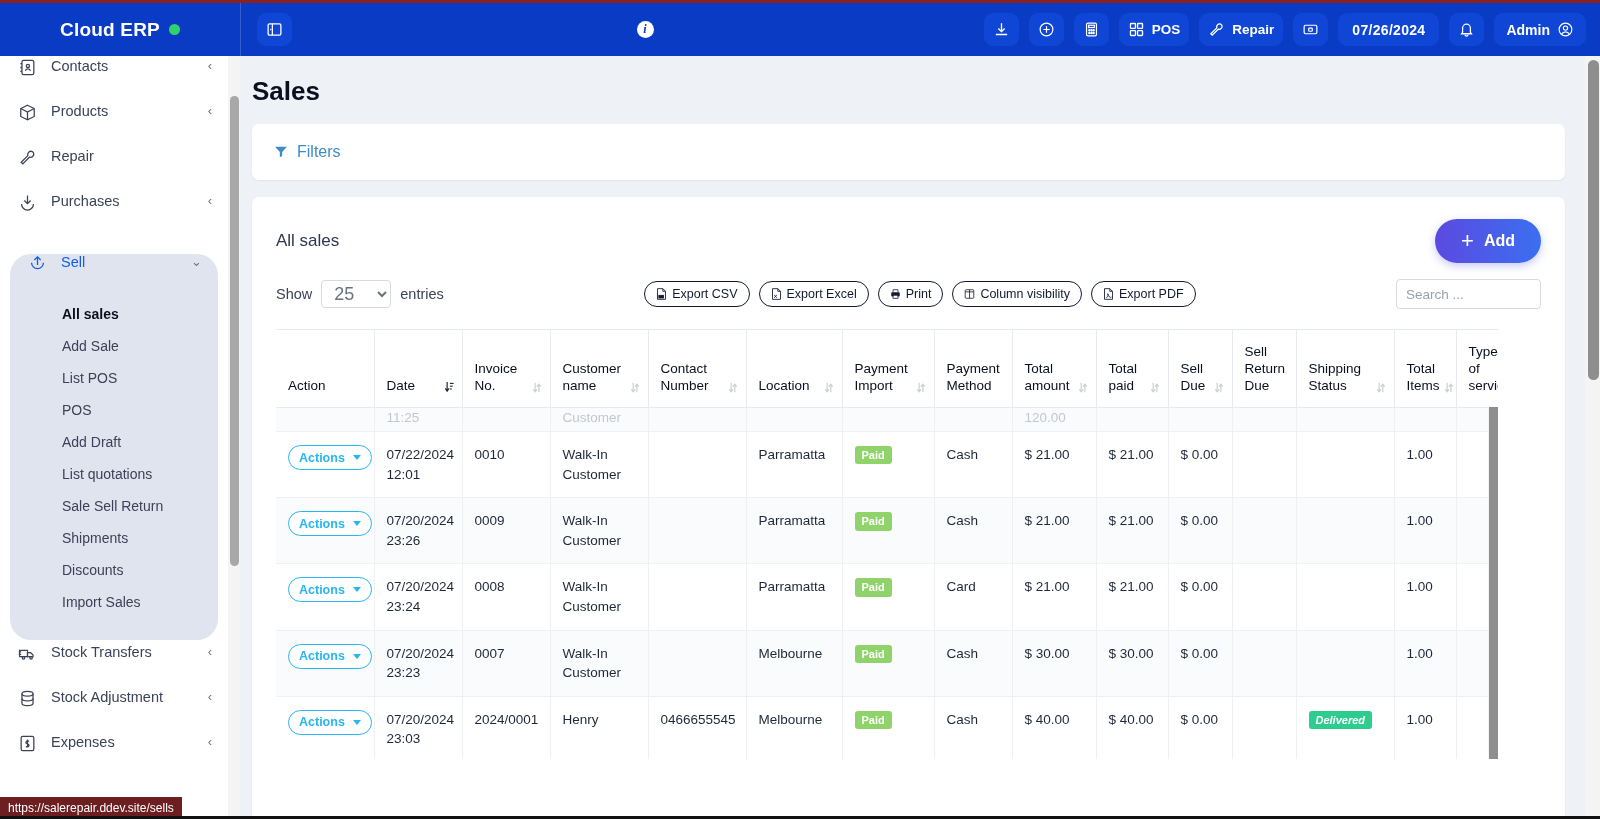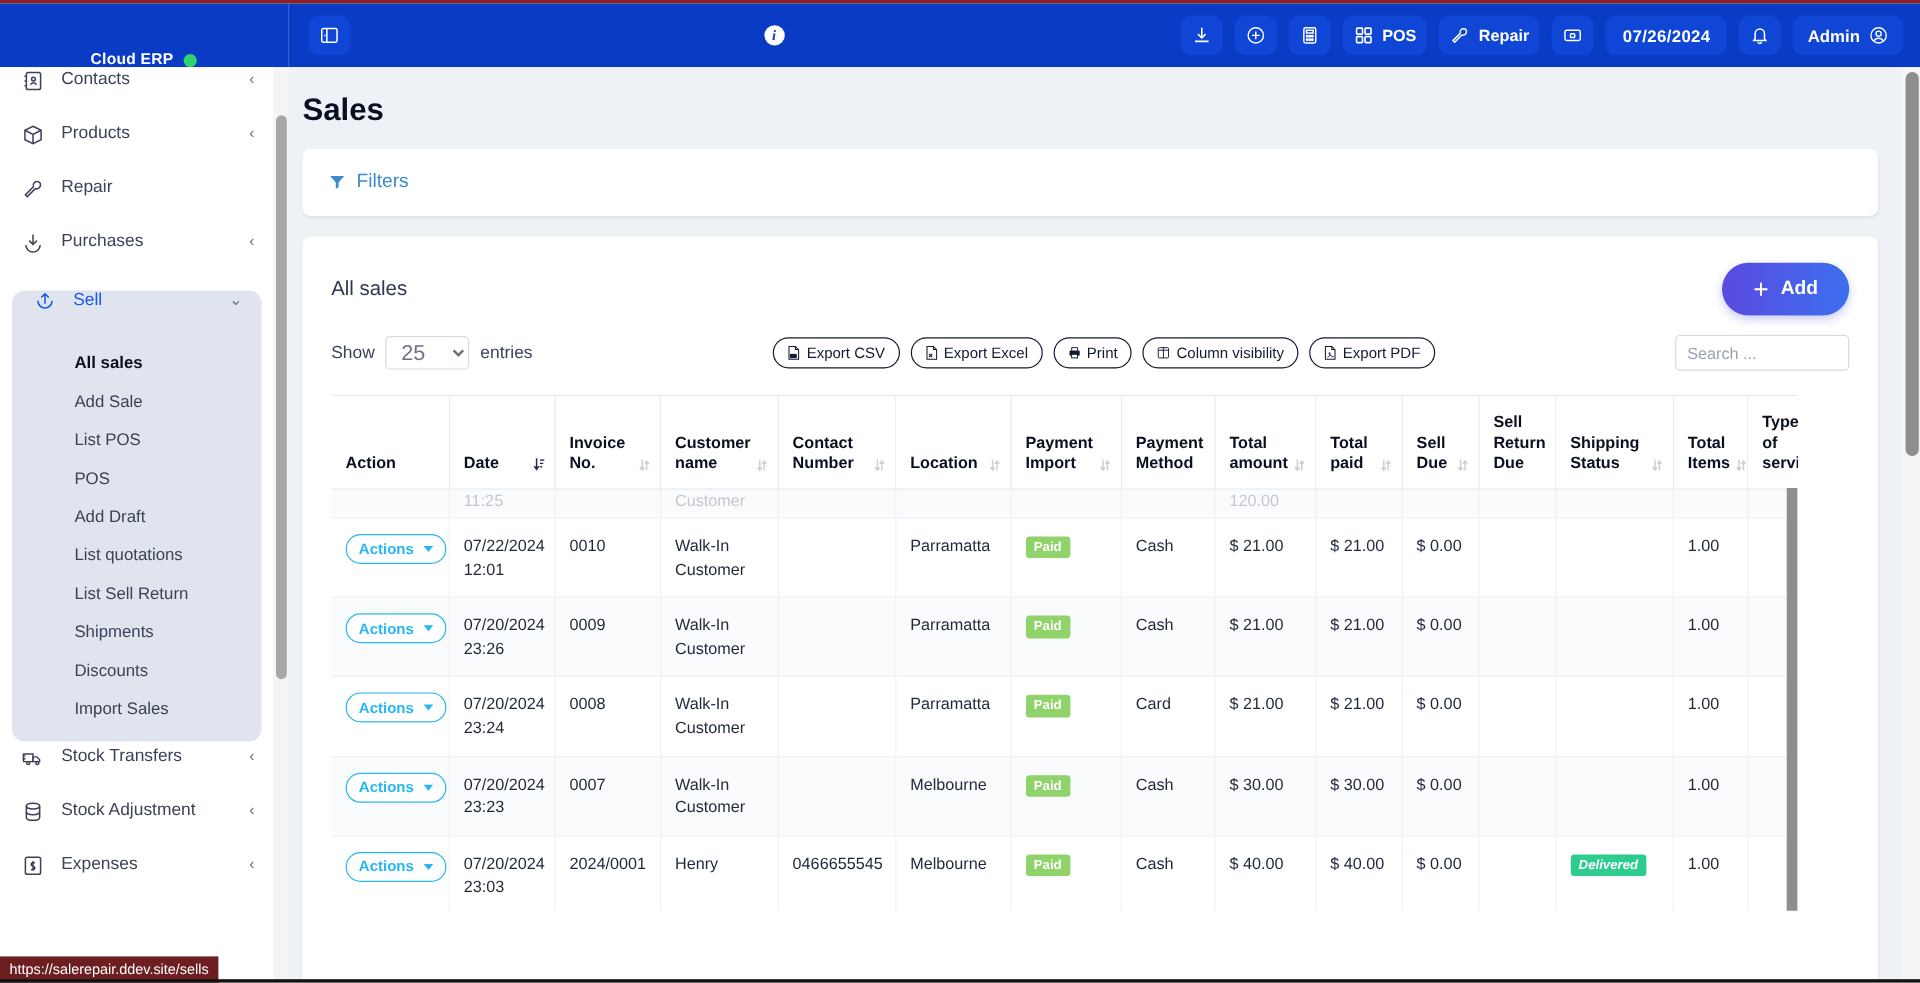--- a/index.html
+++ b/index.html
@@ -16,23 +16,23 @@
     position: absolute; top: 0; left: 0; width: 1600px; height: 3px;
     background: #8b2121;
   }
 
   
   .topbar {
     position: absolute; top: 3px; left: 0; width: 1600px; height: 53px;
     background: #0a3bc4; display: flex; align-items: center;
   }
   .brand {
-    width: 240px; height: 53px; display: flex; align-items: flex-end;
+    width: 240px; height: 53px; display: flex; align-items: center;
     justify-content: center; gap: 9px;
-    color: #fff; font-size: 13px; font-weight: bold; letter-spacing: .2px;
+    color: #fff; font-size: 19px; font-weight: bold; letter-spacing: .2px;
   }
   .brand-dot { width: 11px; height: 11px; border-radius: 50%; background: #2fd36b; display:inline-block; }
   .topbar-right-divider {
     width: 1px; height: 53px; background: rgba(255,255,255,.18);
   }
   .tb-left { display: flex; align-items: center; padding-left: 16px; }
   .tb-btn {
     background: #0f46d6; border: none; border-radius: 9px;
     color: #fff; height: 33px; min-width: 33px;
     display: flex; align-items: center; justify-content: center;
@@ -67,22 +67,22 @@
   }
   .nav-item {
     display: flex; align-items: flex-start; height: 45px;
     padding: 0 16px 0 18px; gap: 14px; cursor: pointer;
     color: #3c4257; font-size: 14.5px;
   }
   .nav-item .lbl { flex: 1; }
   .nav-item .chev { color: #6b7280; font-size: 13px; }
   .nav-icon { width: 19px; height: 19px; flex: 0 0 19px; color: #3c4257; }
   .nav-group {
-    background: #dfe4ee; border-radius: 11px; margin: 4px 10px 4px 10px;
-    padding-bottom: 12px;
+    background: #dfe4ee; border-radius: 21px; margin: 16px 10px 4px 10px;
+    padding-bottom: 22px;
   }
   .nav-group .nav-item.parent { color: #1459e8; height: 44px; }
   .nav-group .nav-item.parent .nav-icon { color: #1459e8; }
   .sub-item {
     height: 32px; display: flex; align-items: center;
     padding-left: 52px; font-size: 14px; color: #3c4257; cursor: pointer;
   }
   .sub-item.active { color: #0b1020; font-weight: bold; }
 
   
@@ -138,21 +138,21 @@
 
   
   .table-wrap {
     margin: 20px 0 0 24px; width: 1222px; height: 430px;
     overflow: hidden; position: relative;
     border-top: 1px solid #e7eaf0;
   }
   table { border-collapse: collapse; width: 1214px; table-layout: fixed; }
   thead th {
     position: sticky; top: 0; background: #fff; z-index: 3;
-    font-size: 13.5px; font-weight: bold; color: #0b1020;
+    font-size: 13.5px; font-weight: normal; color: #0b1020;
     text-align: left; vertical-align: bottom;
     padding: 14px 8px 12px 12px; height: 75px;
     border-right: 1px solid #e7eaf0; border-bottom: 1px solid #e7eaf0;
   }
   .th-inner { display: flex; align-items: flex-end; justify-content: space-between; gap: 4px; }
   .th-txt { line-height: 1.25; }
   .sort-ico { width: 10px; height: 13px; flex: 0 0 10px; opacity: .45; margin-bottom: 1px; }
   .sort-ico.active { opacity: 1; }
   tbody td {
     font-size: 13.5px; color: #1f2738; vertical-align: top;
@@ -338,21 +338,21 @@
         </svg>
         <span class="lbl">Sell</span>
         <span class="chev">⌄</span>
       </div>
       <div class="sub-item active">All sales</div>
       <div class="sub-item">Add Sale</div>
       <div class="sub-item">List POS</div>
       <div class="sub-item">POS</div>
       <div class="sub-item">Add Draft</div>
       <div class="sub-item">List quotations</div>
-      <div class="sub-item">List Sell Return</div>
+      <div class="sub-item">Sale Sell Return</div>
       <div class="sub-item">Shipments</div>
       <div class="sub-item">Discounts</div>
       <div class="sub-item">Import Sales</div>
     </div>
 
     <div class="nav-item">
       <svg class="nav-icon" viewBox="0 0 24 24" fill="none" stroke="currentColor" stroke-width="1.5">
         <path d="M2 8h10v8H2z"></path>
           <path d="M12 11h4l3 3v2h-7z"></path>
           <circle cx="7" cy="17.5" r="1.6"></circle>

